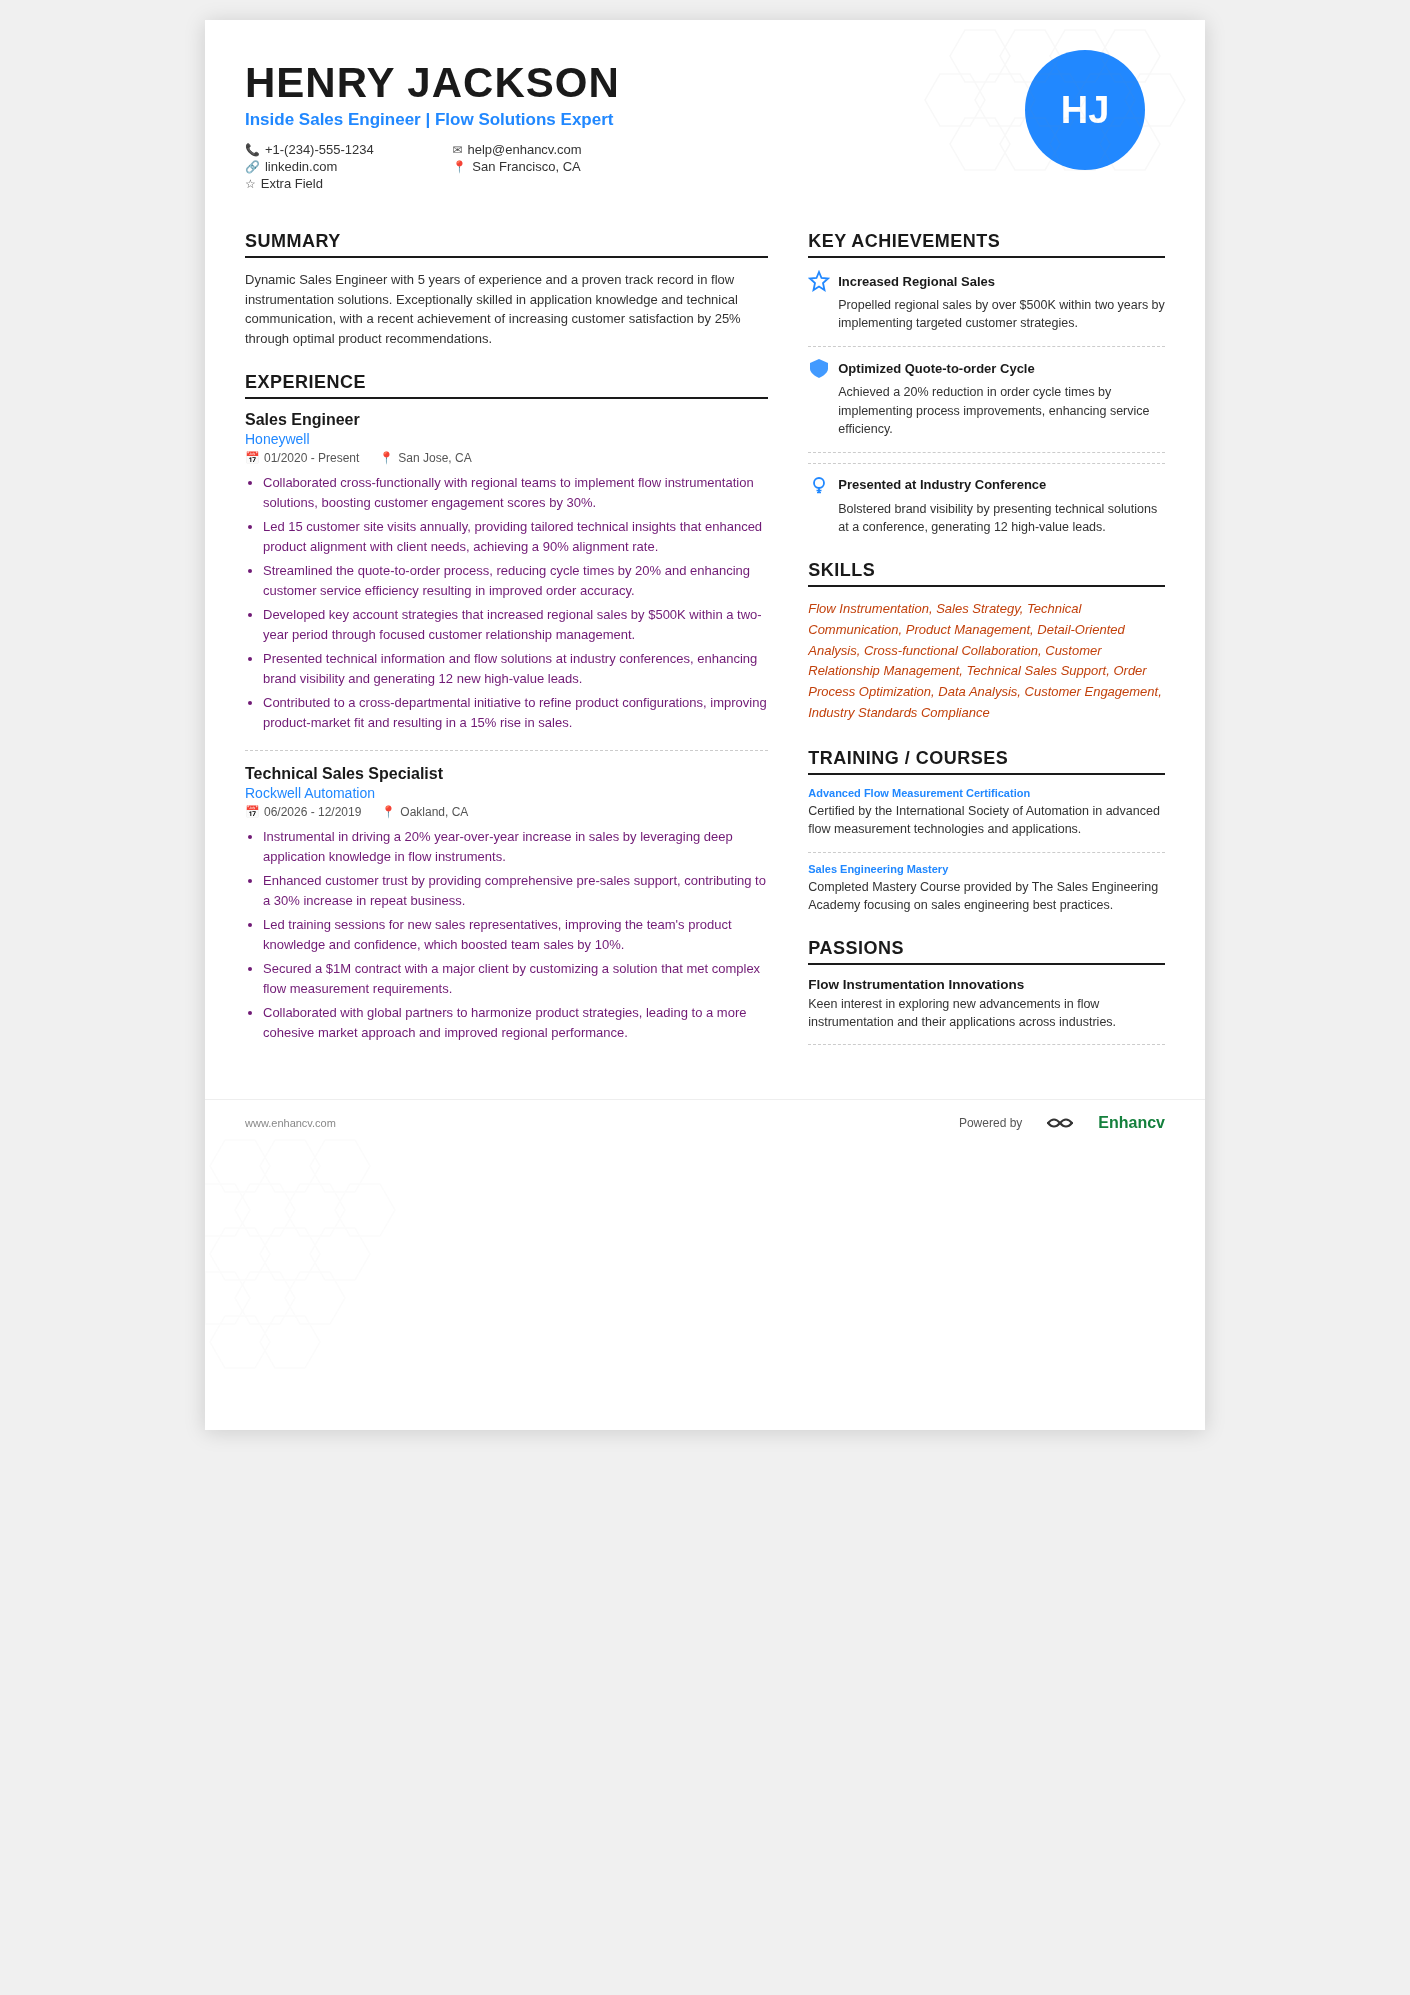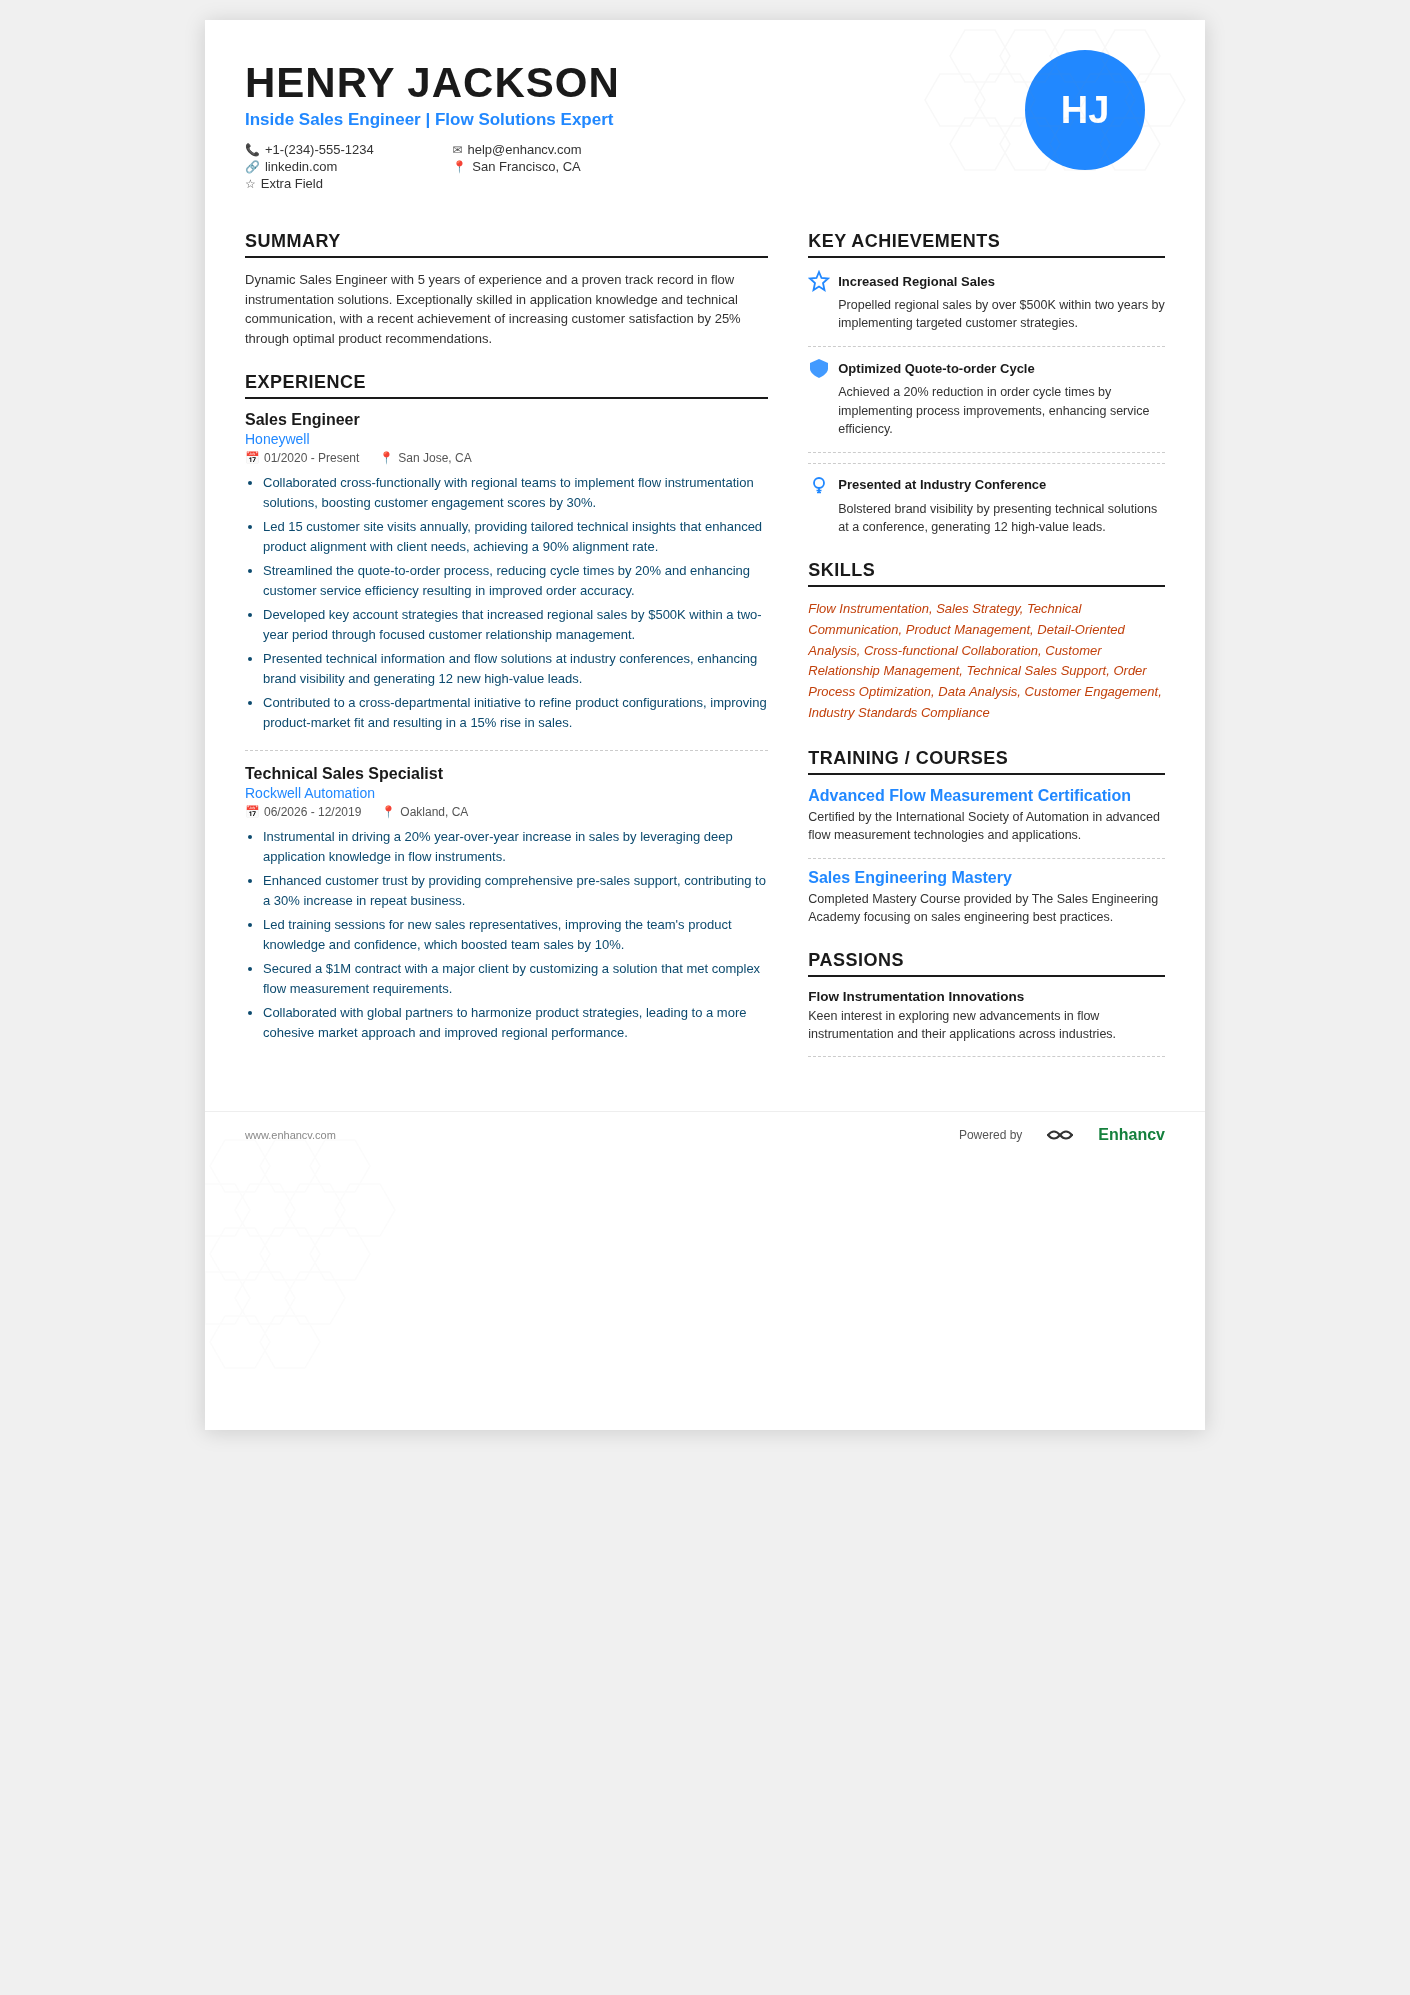--- a/index.html
+++ b/index.html
@@ -163,21 +163,21 @@
     }
     .job-meta-item {
       display: flex;
       align-items: center;
       gap: 4px;
     }
     .job-bullets {
       list-style: disc;
       padding-left: 18px;
       font-size: 13px;
-      color: #0c4a6e;
+      color: #701a75;
       line-height: 1.5;
     }
     .job-bullets li {
       margin-bottom: 5px;
     }
     .job-divider {
       border: none;
       border-top: 1px dashed #ccc;
       margin: 14px 0;
     }
@@ -220,21 +220,21 @@
       color: #c2410c;
       line-height: 1.6;
       font-style: italic;
     }
 
     
     .training-item {
       margin-bottom: 14px;
     }
     .training-title {
-      font-size: 16px;
+      font-size: 11px;
       font-weight: 700;
       color: #2188ff;
       margin-bottom: 3px;
     }
     .training-text {
       font-size: 12.5px;
       color: #333;
       line-height: 1.45;
     }
     .training-divider {

